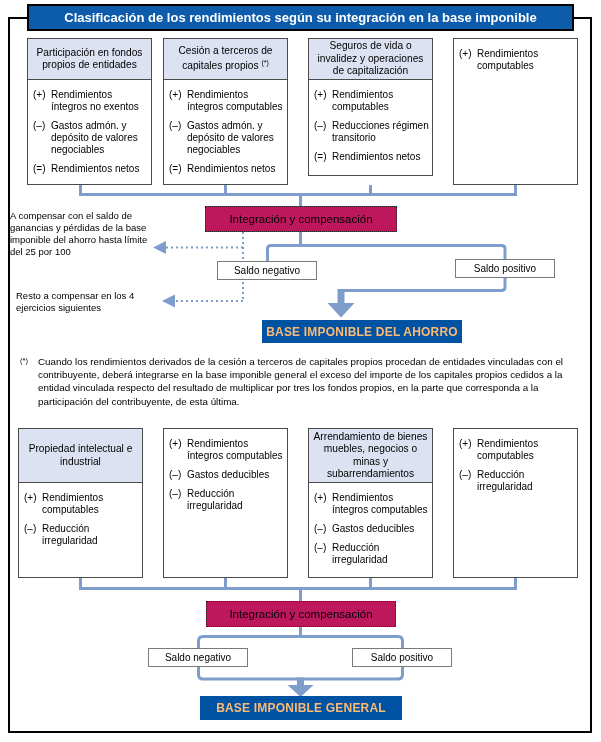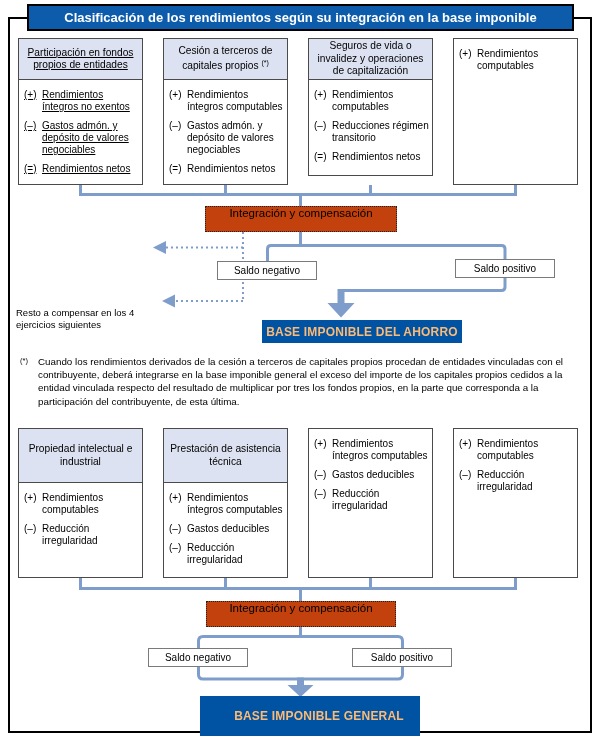--- a/index.html
+++ b/index.html
@@ -27,22 +27,22 @@
     display:flex; align-items:center; justify-content:center; text-align:center;
     font-size:10.2px; line-height:12.5px; padding:2px 3px;
   }
   .row1 .hd { height:41px; }
   .row2 .hd { height:54px; }
   .kbox .bd { padding:9px 2px 4px 5px; }
   .item { display:flex; font-size:10px; line-height:12px; margin-bottom:7px; }
   .item .sign { width:18px; flex:none; }
   .item .txt { flex:1; }
   .int-box {
-    position:absolute; background:#c2410c; border:1px dotted #222; box-sizing:border-box;
-    display:flex; align-items:flex-start; justify-content:center;
+    position:absolute; background:#be185d; border:1px dotted #222; box-sizing:border-box;
+    display:flex; align-items:center; justify-content:center;
     font-size:11.5px; z-index:2;
   }
   .saldo {
     position:absolute; width:100px; height:19px; background:#fff;
     border:1px solid #7a7a7a; box-sizing:border-box;
     display:flex; align-items:center; justify-content:center;
     font-size:10px; z-index:2;
   }
   .result {
     position:absolute; background:#0053a3; color:#fdba74; font-weight:bold;
@@ -93,21 +93,21 @@
       <path d="M80.5 578 V588 M225.5 578 V588 M370.5 578 V588 M515.5 578 V588"></path>
       <path d="M79 588.5 H517"></path>
       <path d="M300.5 588 V601"></path>
       <path d="M300.5 627 V636"></path>
       <path d="M203 636.5 H398 Q402.5 636.5 402.5 641 V674.5 Q402.5 679 398 679 H203 Q198.5 679 198.5 674.5 V641 Q198.5 636.5 203 636.5 Z"></path>
     </g>
 
     <path d="M297 677.5 H304 V685 H313.5 L300.5 697 L287.5 685 H297 Z" fill="#7e9dcb" stroke="none"></path>
   </svg>
 
-  <div class="kbox row1" style="left:18px; top:38px; height:147px;text-decoration:underline;">
+  <div class="kbox row1" style="left:27px; top:38px; height:147px;">
     <div class="hd">
         <span>Participación en fondos propios de entidades</span>
       </div>
     <div class="bd">
       <div class="item">
           <span class="sign">(+)</span>
           <span class="txt">Rendimientos íntegros no exentos</span>
         </div>
       <div class="item">
           <span class="sign">(–)</span>
@@ -166,21 +166,24 @@
           <span class="sign">(+)</span>
           <span class="txt">Rendimientos computables</span>
         </div>
     </div>
   </div>
 
   <div class="int-box" style="left:205px; top:206px; width:192px; height:26px;">
     <span>Integración y compensación</span>
   </div>
 
-  <div class="note" style="left:16px; top:290px; width:138px;margin-top:17px;">
+  <div class="note" style="left:10px; top:210px; width:152px;">
+    <span>A compensar con el saldo de ganancias y pérdidas de la base imponible del ahorro hasta límite del 25 por 100</span>
+  </div>
+  <div class="note" style="left:16px; top:290px; width:138px;">
     <span>Resto a compensar en los 4 ejercicios siguientes</span>
   </div>
 
   <div class="saldo" style="left:217px; top:261px;">
     <span>Saldo negativo</span>
   </div>
   <div class="saldo" style="left:455px; top:259px;">
     <span>Saldo positivo</span>
   </div>
 
@@ -203,40 +206,40 @@
           <span class="txt">Rendimientos computables</span>
         </div>
       <div class="item">
           <span class="sign">(–)</span>
           <span class="txt">Reducción irregularidad</span>
         </div>
     </div>
   </div>
 
   <div class="kbox row2" style="left:163px; top:428px; height:150px;">
-    <div class="hd">
-        <span>Prestación de asistencia técnica</span>
-      </div>
     <div class="bd">
       <div class="item">
           <span class="sign">(+)</span>
           <span class="txt">Rendimientos íntegros computables</span>
         </div>
       <div class="item">
           <span class="sign">(–)</span>
           <span class="txt">Gastos deducibles</span>
         </div>
       <div class="item">
           <span class="sign">(–)</span>
           <span class="txt">Reducción irregularidad</span>
         </div>
     </div>
   </div>
 
   <div class="kbox row2" style="left:308px; top:428px; height:150px;">
+    <div class="hd">
+        <span>Arrendamiento de bienes muebles, negocios o minas y subarrendamientos</span>
+      </div>
     <div class="bd">
       <div class="item">
           <span class="sign">(+)</span>
           <span class="txt">Rendimientos íntegros computables</span>
         </div>
       <div class="item">
           <span class="sign">(–)</span>
           <span class="txt">Gastos deducibles</span>
         </div>
       <div class="item">
@@ -263,17 +266,17 @@
     <span>Integración y compensación</span>
   </div>
 
   <div class="saldo" style="left:148px; top:648px;">
     <span>Saldo negativo</span>
   </div>
   <div class="saldo" style="left:352px; top:648px;">
     <span>Saldo positivo</span>
   </div>
 
-  <div class="result" style="left:200px; top:696px; width:202px; height:40px;padding-left:18px;">
+  <div class="result" style="left:200px; top:696px; width:202px; height:24px;">
     <span>BASE IMPONIBLE GENERAL</span>
   </div>
 
 </div>
 
 </body></html>

